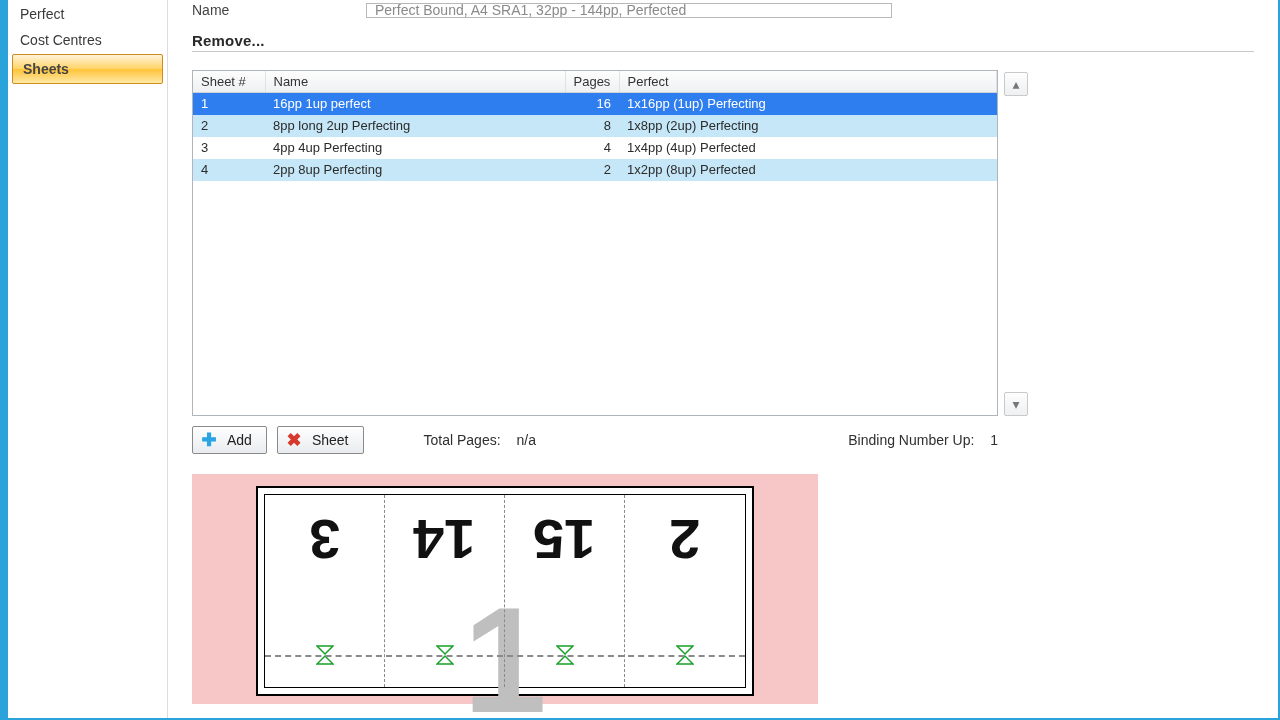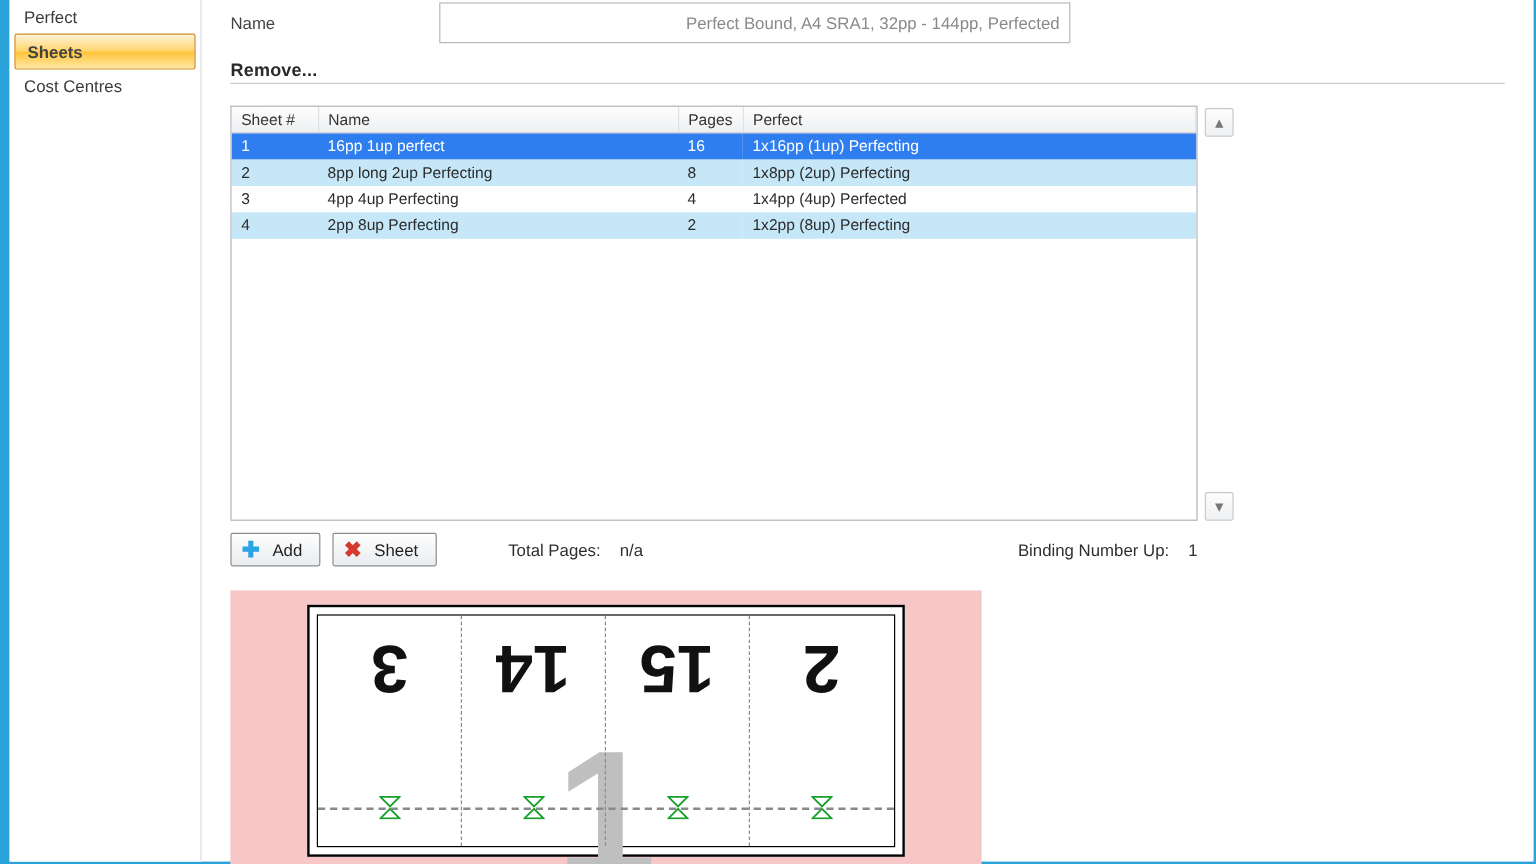--- a/index.html
+++ b/index.html
@@ -59,27 +59,26 @@
 
   .field-row {
     display: flex;
     align-items: center;
     gap: 24px;
     margin-top: 2px;
   }
   .field-label { width: 150px; font-size: 14px; color: #444; }
   .name-input {
     flex: 0 0 526px;
-    height: 34px;
+    height: 15px;
     padding: 2px 8px;
     border: 1px solid #b8b8b8;
     color: #8a8a8a;
     font-size: 14px;
     background: #fff;
-    text-align: right;
   }
 
   .section-header {
     margin-top: 14px;
     font-size: 15px;
     font-weight: 700;
     color: #2a2a2a;
     border-bottom: 1px solid #c9c9c9;
     padding-bottom: 2px;
     letter-spacing: .2px;
@@ -115,21 +114,21 @@
   .sheet-table tbody td {
     padding: 2px 8px;
     height: 22px;
   }
   .sheet-table tbody tr:nth-child(odd)  { background: #ffffff; }
   .sheet-table tbody tr:nth-child(even) { background: #c6e7f7; }
   .sheet-table tbody tr:nth-child(4)    { background: #c6e7f7; }
   .sheet-table tbody tr.selected { background: #2f7ef0; color:#fff; }
   .col-sheet  { width: 72px; }
   .col-name   { width: 300px; }
-  .col-pages  { width: 54px; }
+  .col-pages  { width: 54px; text-align: right; }
   .col-method { }
 
   .table-side-buttons {
     display: flex;
     flex-direction: column;
     justify-content: space-between;
     height: 346px;
     padding-top: 2px;
   }
   .side-btn {
@@ -244,22 +243,22 @@
   }
 </style>
 </head>
 <body>
 
 <div class="outer-frame">
   <div class="content-row">
 
     <nav class="sidebar">
       <div class="nav-item">Perfect</div>
+      <div class="nav-item">Cost Centres</div>
       <div class="nav-item active">Sheets</div>
-      <div class="nav-item">Cost Centres</div>
     </nav>
 
     <div class="main">
 
       <div class="field-row">
         <div class="field-label">Name</div>
         <input class="name-input" type="text" readonly="" value="Perfect Bound, A4 SRA1, 32pp - 144pp, Perfected" style="">
       </div>
 
       <div class="section-header">Remove...</div>
@@ -291,21 +290,21 @@
               <tr>
                 <td>3</td>
                 <td>4pp 4up Perfecting</td>
                 <td class="col-pages">4</td>
                 <td>1x4pp (4up) Perfected</td>
               </tr>
               <tr>
                 <td>4</td>
                 <td>2pp 8up Perfecting</td>
                 <td class="col-pages">2</td>
-                <td>1x2pp (8up) Perfecting</td>
+                <td>1x2pp (8up) Perfected</td>
               </tr>
             </tbody>
           </table>
         </div>
 
         <div class="table-side-buttons">
           <div class="side-btn">
             <span>▴</span>
           </div>
           <div class="side-btn">

